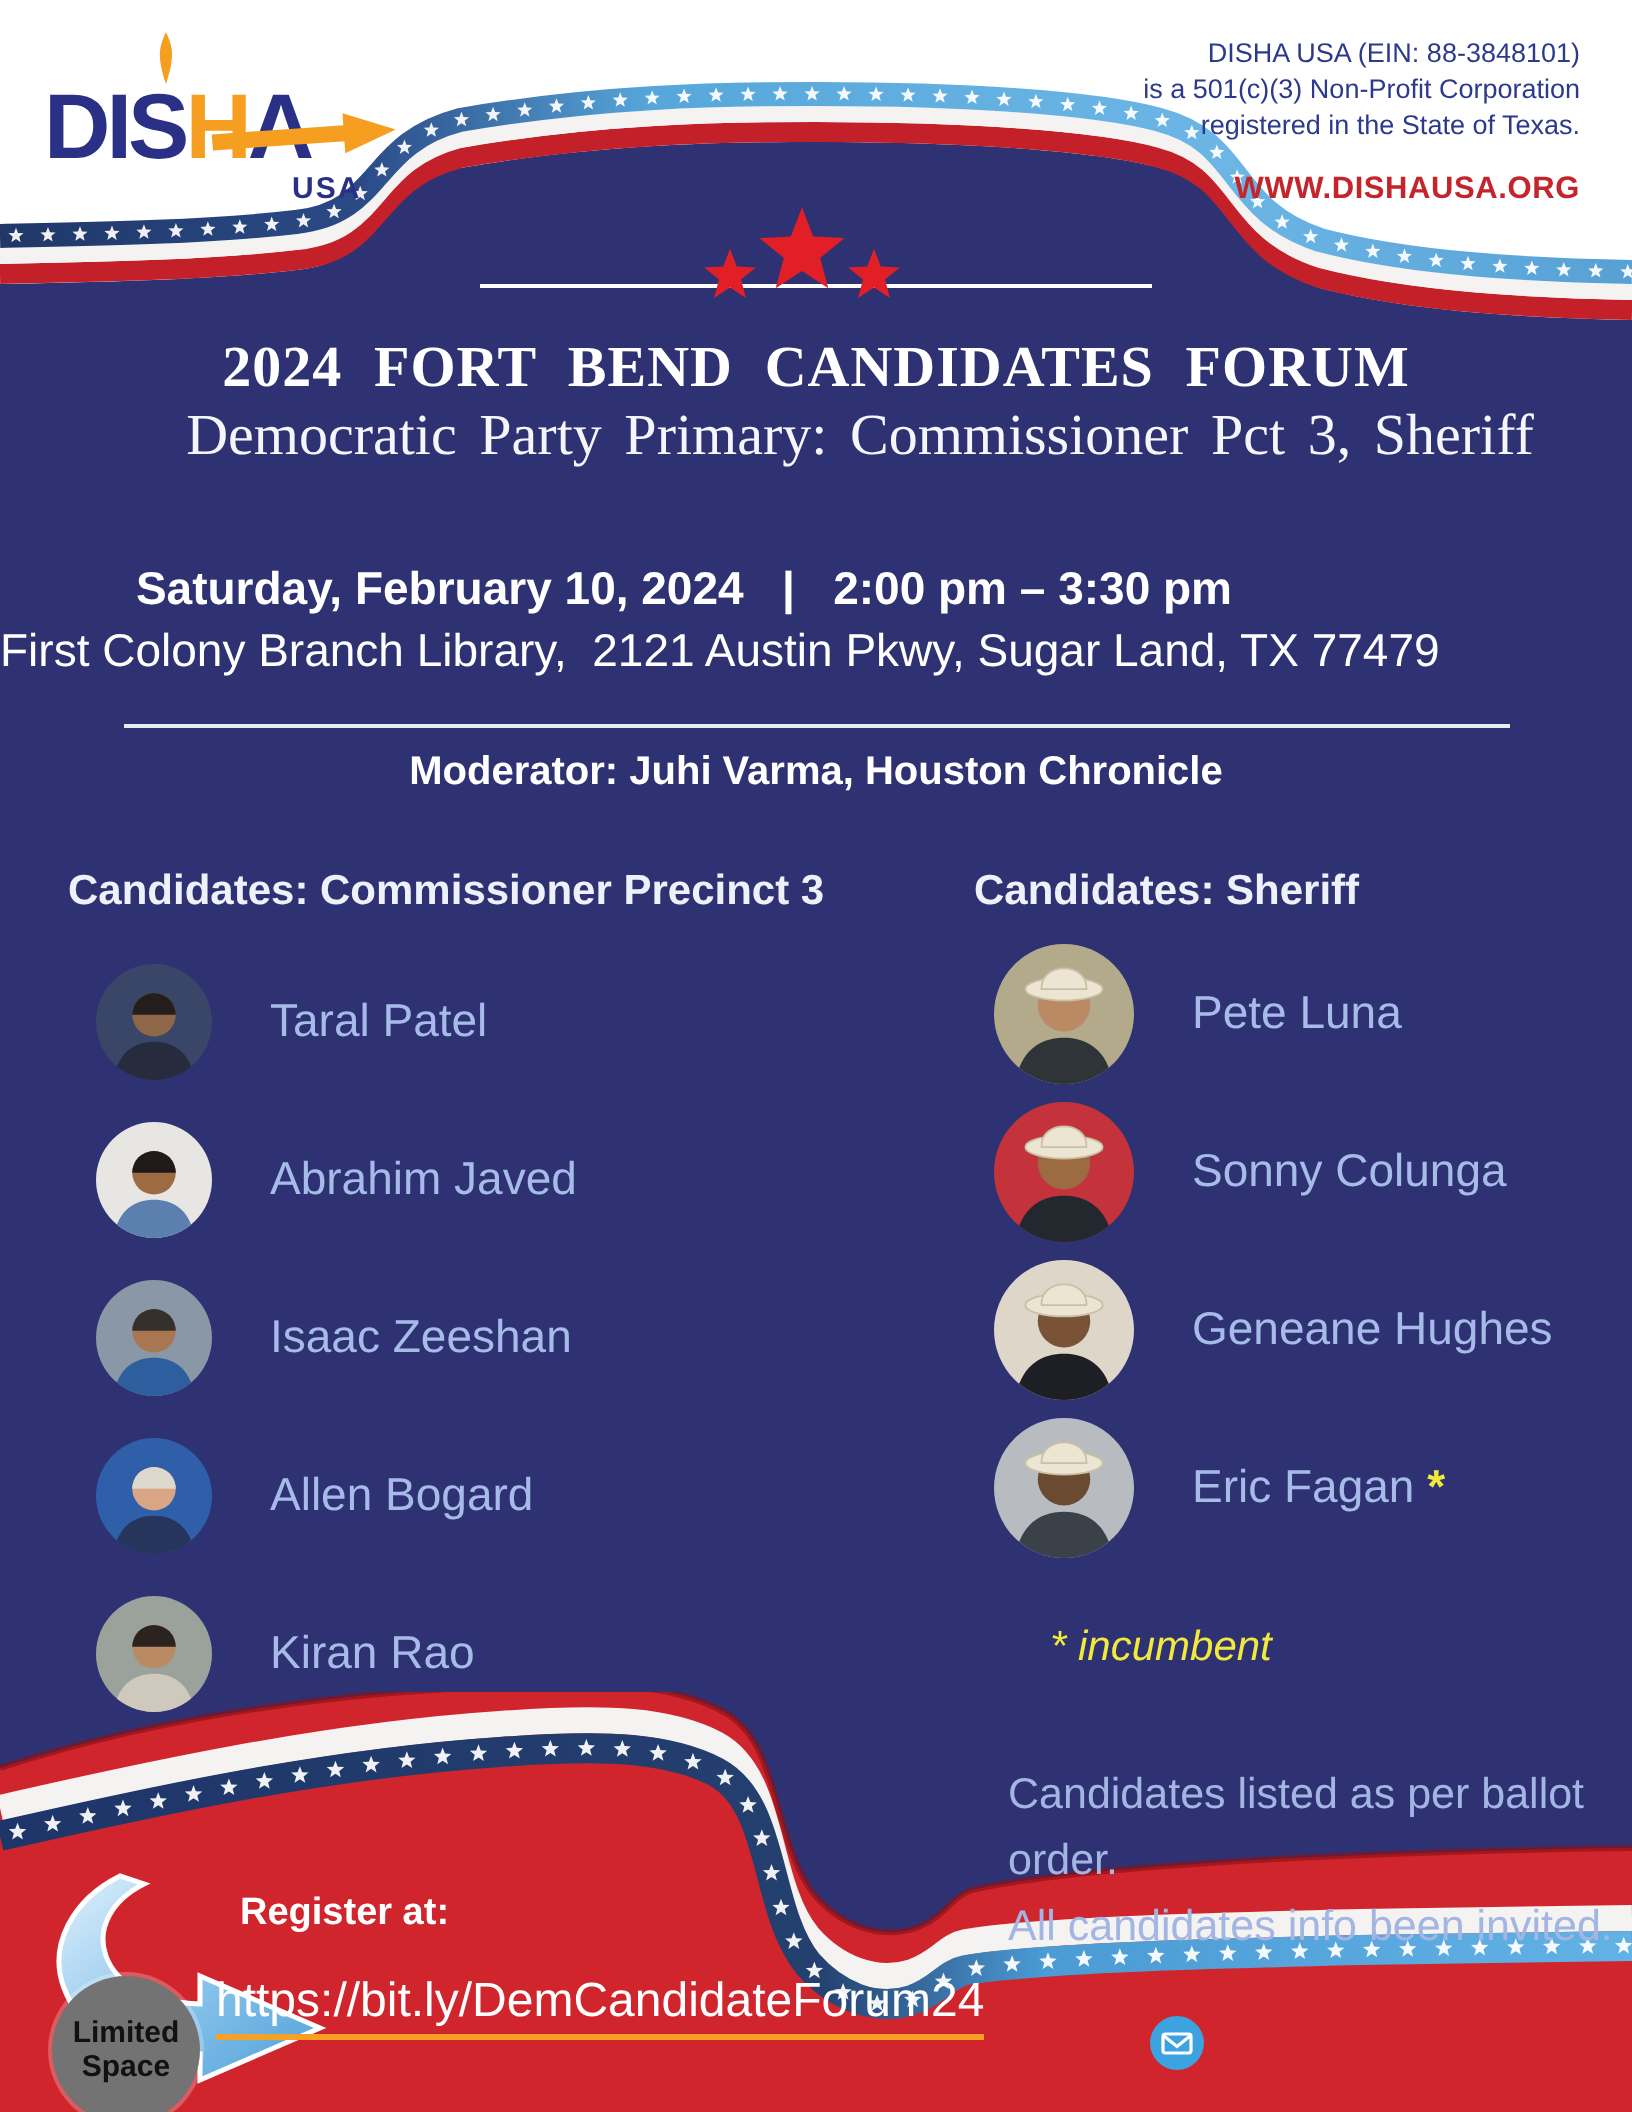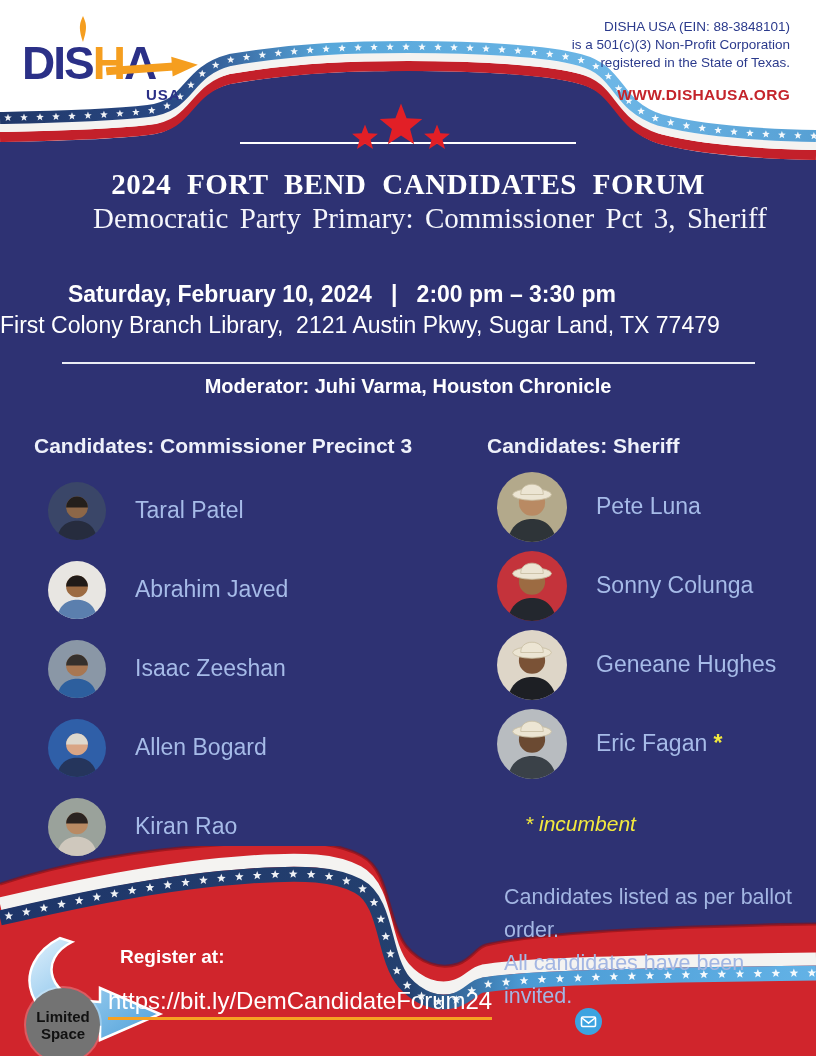--- a/index.html
+++ b/index.html
@@ -408,21 +408,21 @@
       <polygon points="0,-4 1,-1.38 3.8,-1.24 1.62,0.53 2.35,3.24 0,1.7 -2.35,3.24 -1.62,0.53 -3.8,-1.24 -1,-1.38" fill="#ffffff" opacity="0.93" transform="translate(721.8690185546875,128.2833709716797) scale(1.15)"></polygon>
       <polygon points="0,-4 1,-1.38 3.8,-1.24 1.62,0.53 2.35,3.24 0,1.7 -2.35,3.24 -1.62,0.53 -3.8,-1.24 -1,-1.38" fill="#ffffff" opacity="0.93" transform="translate(739.866455078125,127.97852325439453) scale(1.15)"></polygon>
       <polygon points="0,-4 1,-1.38 3.8,-1.24 1.62,0.53 2.35,3.24 0,1.7 -2.35,3.24 -1.62,0.53 -3.8,-1.24 -1,-1.38" fill="#ffffff" opacity="0.93" transform="translate(757.8638916015625,127.67385864257812) scale(1.15)"></polygon>
       <polygon points="0,-4 1,-1.38 3.8,-1.24 1.62,0.53 2.35,3.24 0,1.7 -2.35,3.24 -1.62,0.53 -3.8,-1.24 -1,-1.38" fill="#ffffff" opacity="0.93" transform="translate(775.8616943359375,127.39226531982422) scale(1.15)"></polygon>
       <polygon points="0,-4 1,-1.38 3.8,-1.24 1.62,0.53 2.35,3.24 0,1.7 -2.35,3.24 -1.62,0.53 -3.8,-1.24 -1,-1.38" fill="#ffffff" opacity="0.93" transform="translate(793.860107421875,127.15403747558594) scale(1.15)"></polygon>
       <polygon points="0,-4 1,-1.38 3.8,-1.24 1.62,0.53 2.35,3.24 0,1.7 -2.35,3.24 -1.62,0.53 -3.8,-1.24 -1,-1.38" fill="#ffffff" opacity="0.93" transform="translate(811.8594360351562,127.00819396972656) scale(1.15)"></polygon>
     </svg>
 
   <div class="ballot-note">
     <div>Candidates listed as per ballot order.</div>
-    <div>All candidates have been invited.</div>
+    <div>All candidates info been invited.</div>
   </div>
 
   <svg class="limited-arrow" width="210" height="125" viewBox="0 0 210 125">
     <defs>
       <linearGradient id="arrg" x1="0" y1="0" x2="1" y2="1">
         <stop offset="0" stop-color="#dff0fc"></stop>
           <stop offset="0.5" stop-color="#8ec6ec"></stop>
           <stop offset="1" stop-color="#4e9fd8"></stop>
       </linearGradient>
     </defs>

